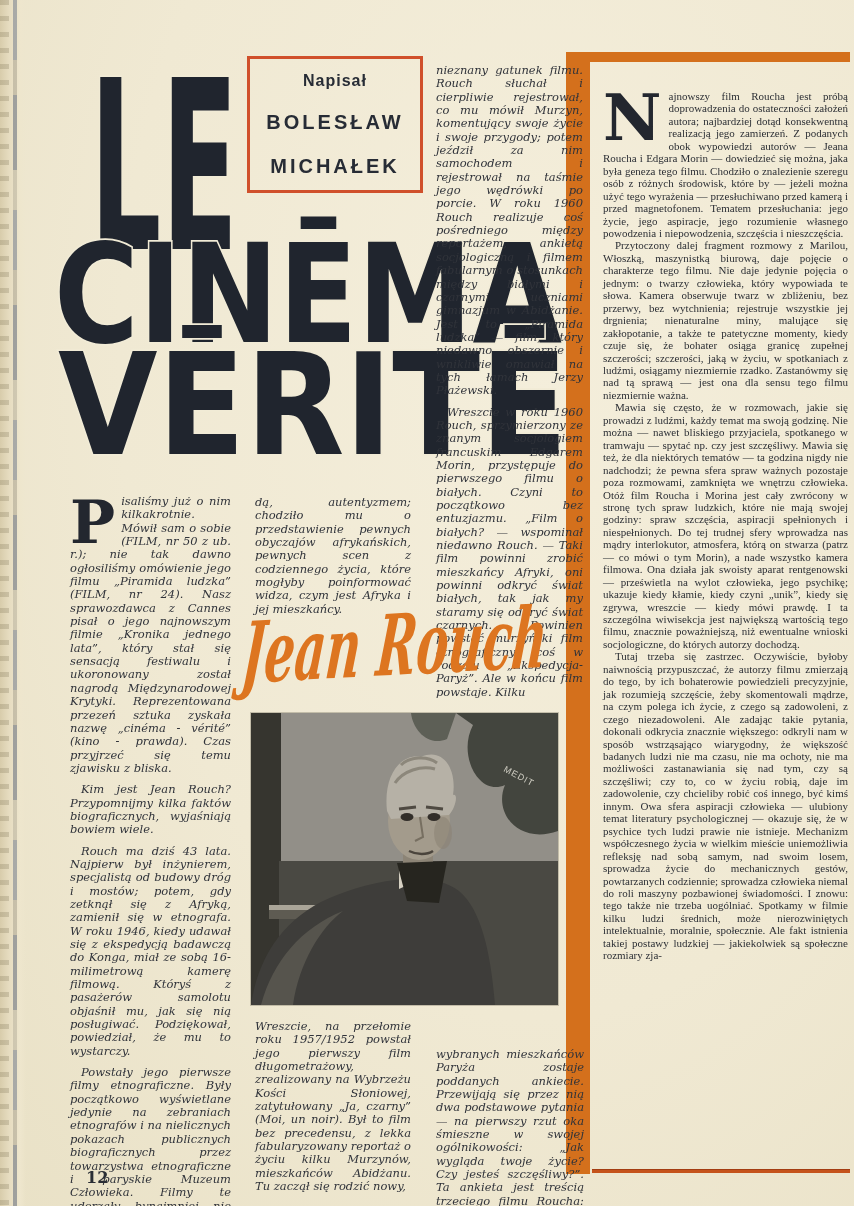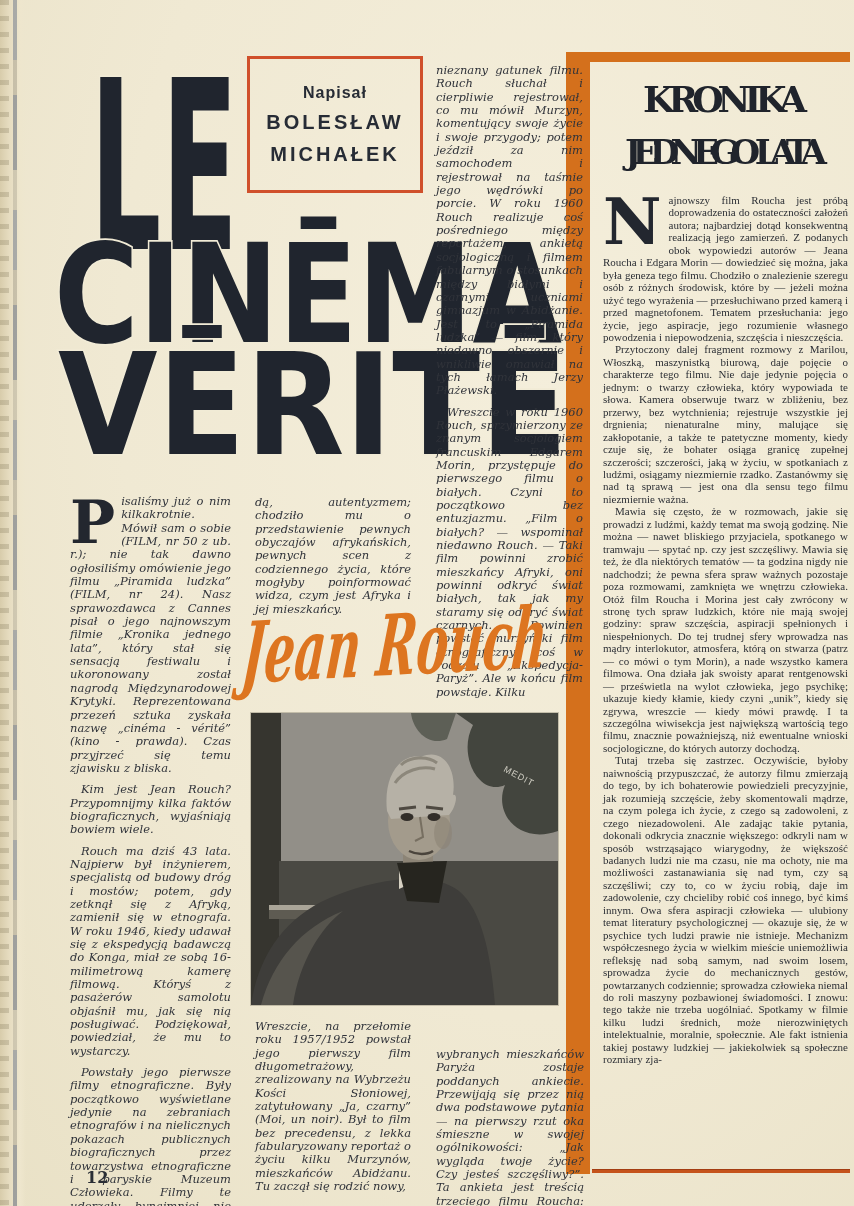--- a/index.html
+++ b/index.html
@@ -13,21 +13,21 @@
     background:linear-gradient(90deg,#d8ccab 0px,#e6dcc0 9px,#eee6cd 20px,rgba(240,233,211,0) 26px);}
   .edge .perf{position:absolute;left:0;top:0;width:9px;height:100%;
     background:repeating-linear-gradient(180deg, rgba(120,110,80,.25) 0 5px, rgba(0,0,0,0) 5px 16px);}
   .edge .line{position:absolute;left:13px;top:0;width:4px;height:100%;opacity:.65;
     background:repeating-linear-gradient(180deg,#868c95 0 60px,#b4ad99 60px 95px,#767c86 95px 170px,#c0b9a4 170px 210px);}
   
   .masthead{position:absolute;left:50px;top:66px;width:525px;height:405px;}
   
   .byline{position:absolute;left:247px;top:56px;width:176px;height:137px;
     border:3px solid #d0502b;box-sizing:border-box;
-    display:flex;flex-direction:column;align-items:center;justify-content:center;gap:9px;
+    display:flex;flex-direction:column;align-items:center;justify-content:center;gap:21px;
     font-family:"Liberation Sans", sans-serif;color:#272c35;}
   .byline .pre{font-weight:bold;font-size:16px;letter-spacing:1px;}
   .byline .nm{font-weight:bold;font-size:20px;letter-spacing:3px;}
   
   .col{position:absolute;color:#30333a;}
   .col p{margin:8px;text-align:justify;}
   .col p + p{text-indent:11px;}
   .ital{font-family:"DejaVu Serif", serif;font-style:italic;font-weight:500;
     font-size:11.5px;line-height:13.35px;}
   .col1{left:62px;top:487px;width:177px;}
@@ -143,28 +143,20 @@
 
   <div class="col ital col2b">
     <p>Wreszcie, na przełomie roku 1957/1952 powstał jego pierwszy film długometrażowy, zrealizowany na Wybrzeżu Kości Słoniowej, zatytułowany „Ja, czarny” (Moi, un noir). Był to film bez precedensu, z lekka fabularyzowany reportaż o życiu kilku Murzynów, mieszkańców Abidżanu. Tu zaczął się rodzić nowy,</p>
   </div>
 
   <div class="col ital col3b">
     <p>wybranych mieszkańców Paryża zostaje poddanych ankiecie. Przewijają się przez nią dwa podstawowe pytania — na pierwszy rzut oka śmieszne w swojej ogólnikowości: „Jak wygląda twoje życie? Czy jesteś szczęśliwy?”. Ta ankieta jest treścią trzeciego filmu Roucha: „Kronika jednego lata”.</p>
   </div>
 
   <div class="feature">
-    <div class="ftitle">
-      <svg width="245" height="100" viewBox="0 0 245 100" overflow="visible">
-        <g font-family="DejaVu Serif, serif" font-weight="bold" fill="#20242c">
-          <text x="40" y="34" font-size="36" textLength="164" lengthAdjust="spacing">KRONIKA</text>
-          <text x="22" y="86" font-size="34" textLength="202" lengthAdjust="spacing">JEDNEGO LATA</text>
-        </g>
-      </svg>
-    </div>
     <div class="fbody">
       <p><span class="dropcapN">N</span><span>ajnowszy film Roucha jest próbą doprowadzenia do ostateczności założeń autora; najbardziej dotąd konsekwentną realizacją jego zamierzeń. Z podanych obok wypowiedzi autorów — Jeana Roucha i Edgara Morin — dowiedzieć się można, jaka była geneza tego filmu. Chodziło o znalezienie szeregu osób z różnych środowisk, które by — jeżeli można użyć tego wyrażenia — przesłuchiwano przed kamerą i przed magnetofonem. Tematem przesłuchania: jego życie, jego aspiracje, jego rozumienie własnego powodzenia i niepowodzenia, szczęścia i nieszczęścia.</span></p>
       <p>Przytoczony dalej fragment rozmowy z Marilou, Włoszką, maszynistką biurową, daje pojęcie o charakterze tego filmu. Nie daje jedynie pojęcia o jednym: o twarzy człowieka, który wypowiada te słowa. Kamera obserwuje twarz w zbliżeniu, bez przerwy, bez wytchnienia; rejestruje wszystkie jej drgnienia; nienaturalne miny, malujące się zakłopotanie, a także te patetyczne momenty, kiedy czuje się, że bohater osiąga granicę zupełnej szczerości; szczerości, jaką w życiu, w spotkaniach z ludźmi, osiągamy niezmiernie rzadko. Zastanówmy się nad tą sprawą — jest ona dla sensu tego filmu niezmiernie ważna.</p>
       <p>Mawia się często, że w rozmowach, jakie się prowadzi z ludźmi, każdy temat ma swoją godzinę. Nie można — nawet bliskiego przyjaciela, spotkanego w tramwaju — spytać np. czy jest szczęśliwy. Mawia się też, że dla niektórych tematów — ta godzina nigdy nie nadchodzi; że pewna sfera spraw ważnych pozostaje poza rozmowami, zamknięta we wnętrzu człowieka. Otóż film Roucha i Morina jest cały zwrócony w stronę tych spraw ludzkich, które nie mają swojej godziny: spraw szczęścia, aspiracji spełnionych i niespełnionych. Do tej trudnej sfery wprowadza nas mądry interlokutor, atmosfera, którą on stwarza (patrz — co mówi o tym Morin), a nade wszystko kamera filmowa. Ona działa jak swoisty aparat rentgenowski — prześwietla na wylot człowieka, jego psychikę; ukazuje kiedy kłamie, kiedy czyni „unik”, kiedy się zgrywa, wreszcie — kiedy mówi prawdę. I ta szczególna wiwisekcja jest największą wartością tego filmu, znacznie poważniejszą, niż ewentualne wnioski socjologiczne, do których autorzy dochodzą.</p>
       <p>Tutaj trzeba się zastrzec. Oczywiście, byłoby naiwnością przypuszczać, że autorzy filmu zmierzają do tego, by ich bohaterowie powiedzieli precyzyjnie, jak rozumieją szczęście, żeby skomentowali mądrze, na czym polega ich życie, z czego są zadowoleni, z czego niezadowoleni. Ale zadając takie pytania, dokonali odkrycia znacznie większego: odkryli nam w sposób wstrząsająco wiarygodny, że większość badanych ludzi nie ma czasu, nie ma ochoty, nie ma możliwości zastanawiania się nad tym, czy są szczęśliwi; czy to, co w życiu robią, daje im zadowolenie, czy chcieliby robić coś innego, być kimś innym. Owa sfera aspiracji człowieka — ulubiony temat literatury psychologicznej — okazuje się, że w psychice tych ludzi prawie nie istnieje. Mechanizm współczesnego życia w wielkim mieście uniemożliwia refleksję nad sobą samym, nad swoim losem, sprowadza życie do mechanicznych gestów, powtarzanych codziennie; sprowadza człowieka niemal do roli maszyny pozbawionej świadomości. I znowu: tego także nie trzeba uogólniać. Spotkamy w filmie kilku ludzi średnich, może nierozwiniętych intelektualnie, moralnie, społecznie. Ale fakt istnienia takiej postawy ludzkiej — jakiekolwiek są społeczne rozmiary zja-</p>
     </div>
   </div>
 
   <div class="pageno">12</div>
 

